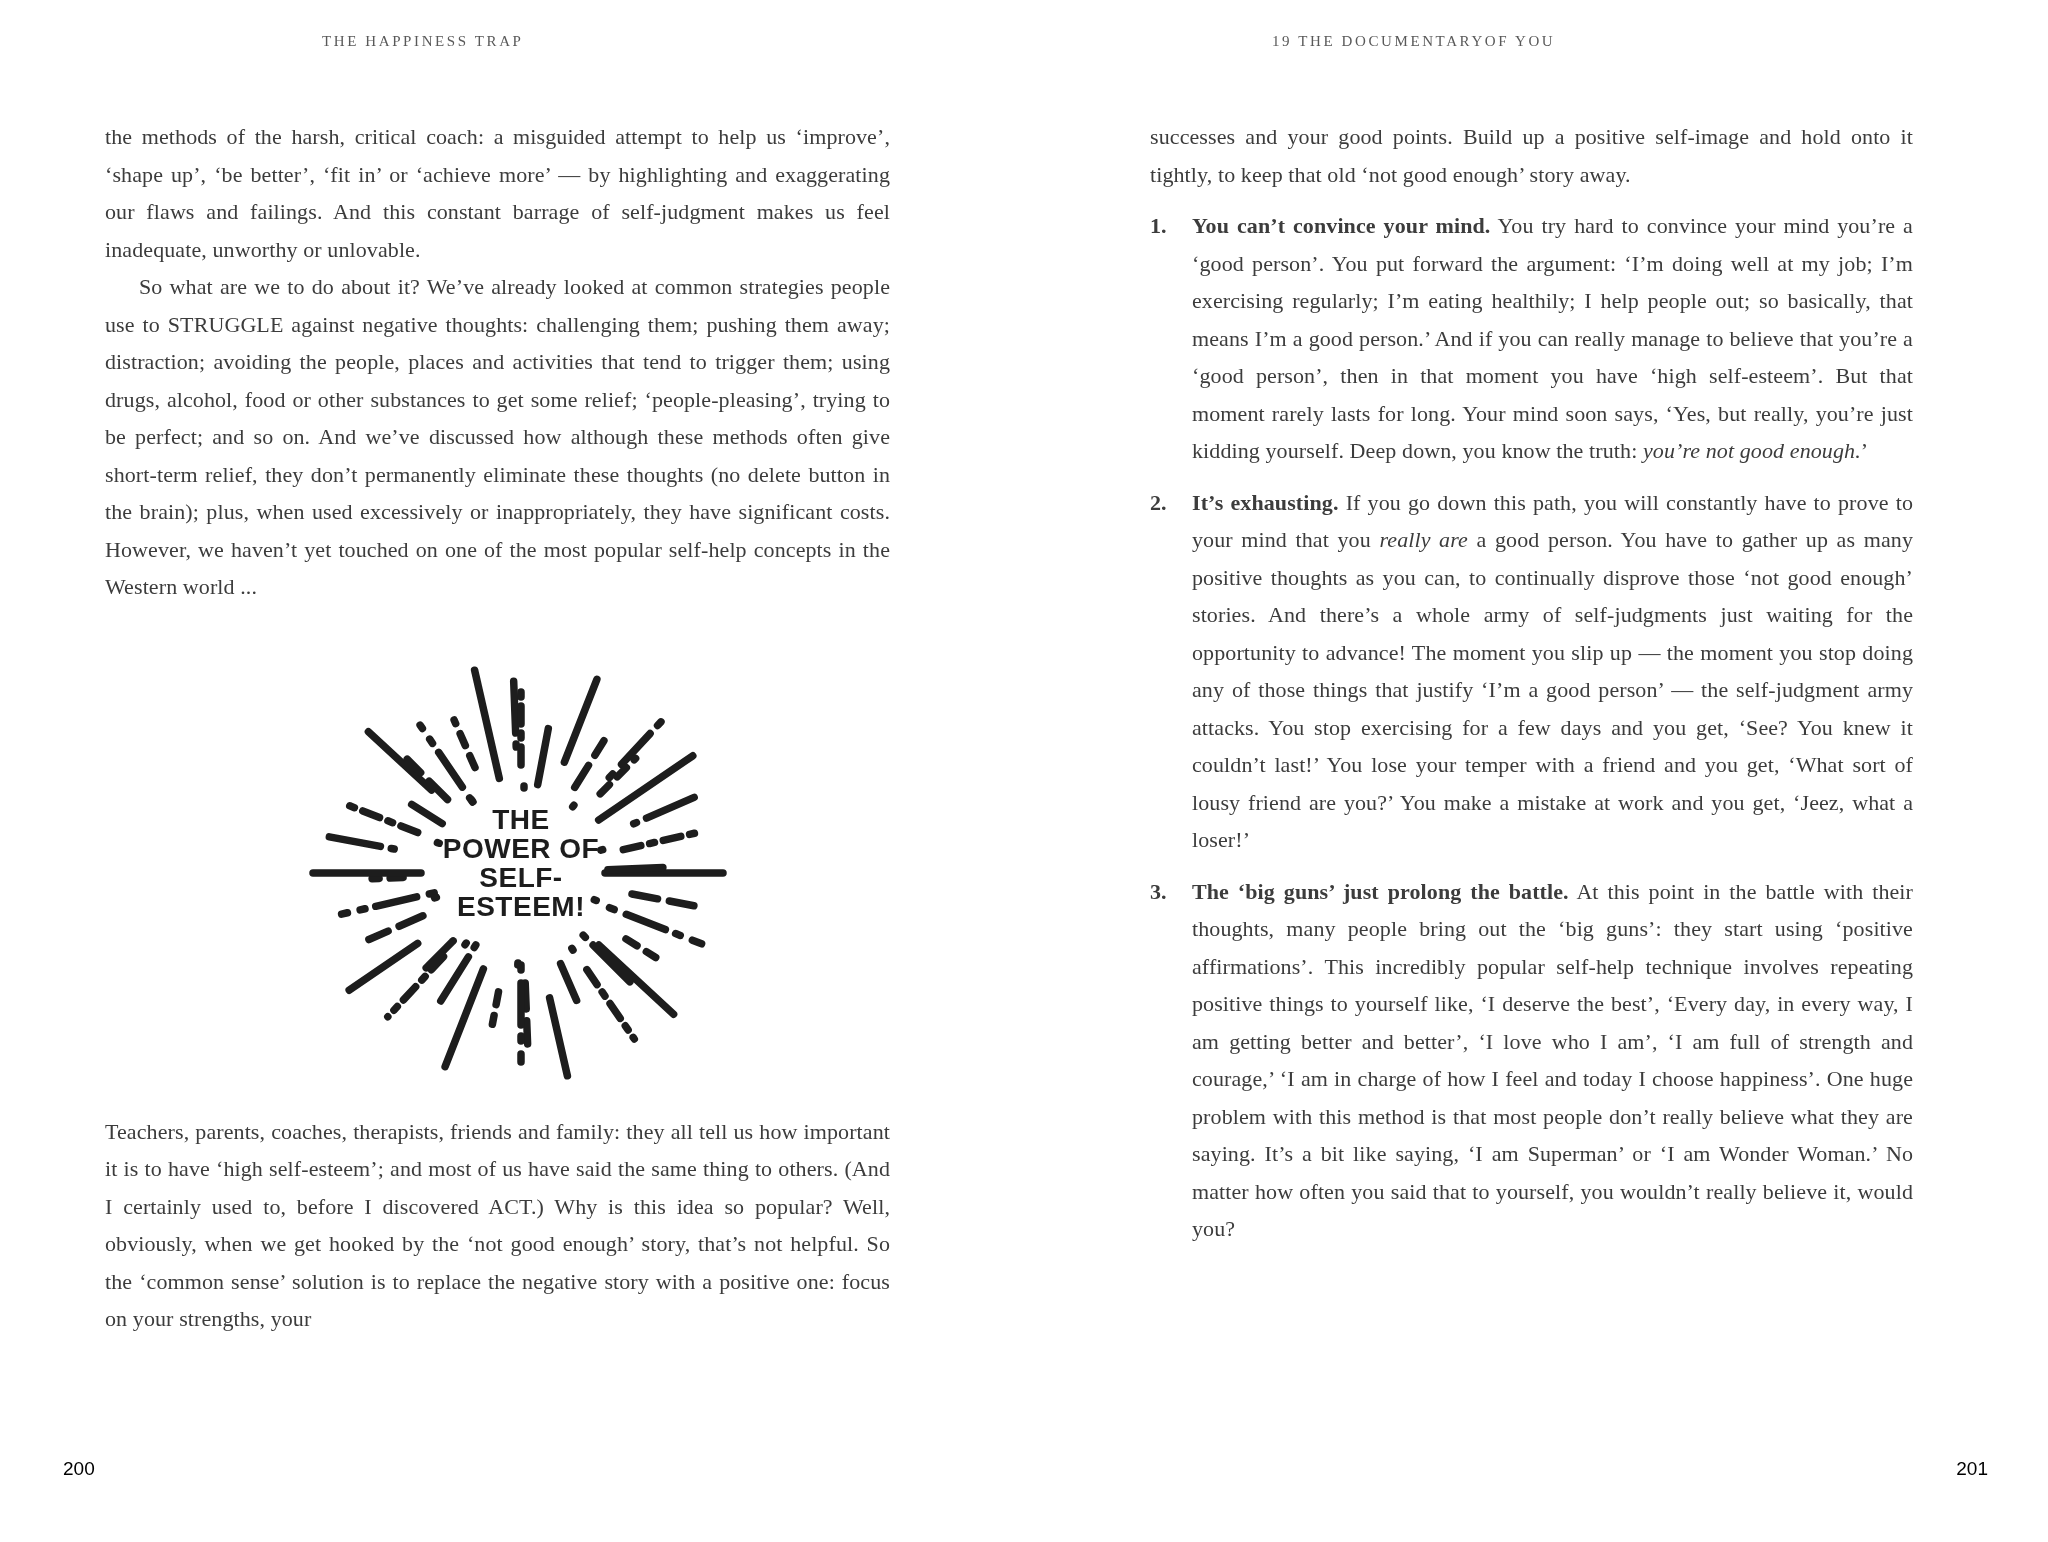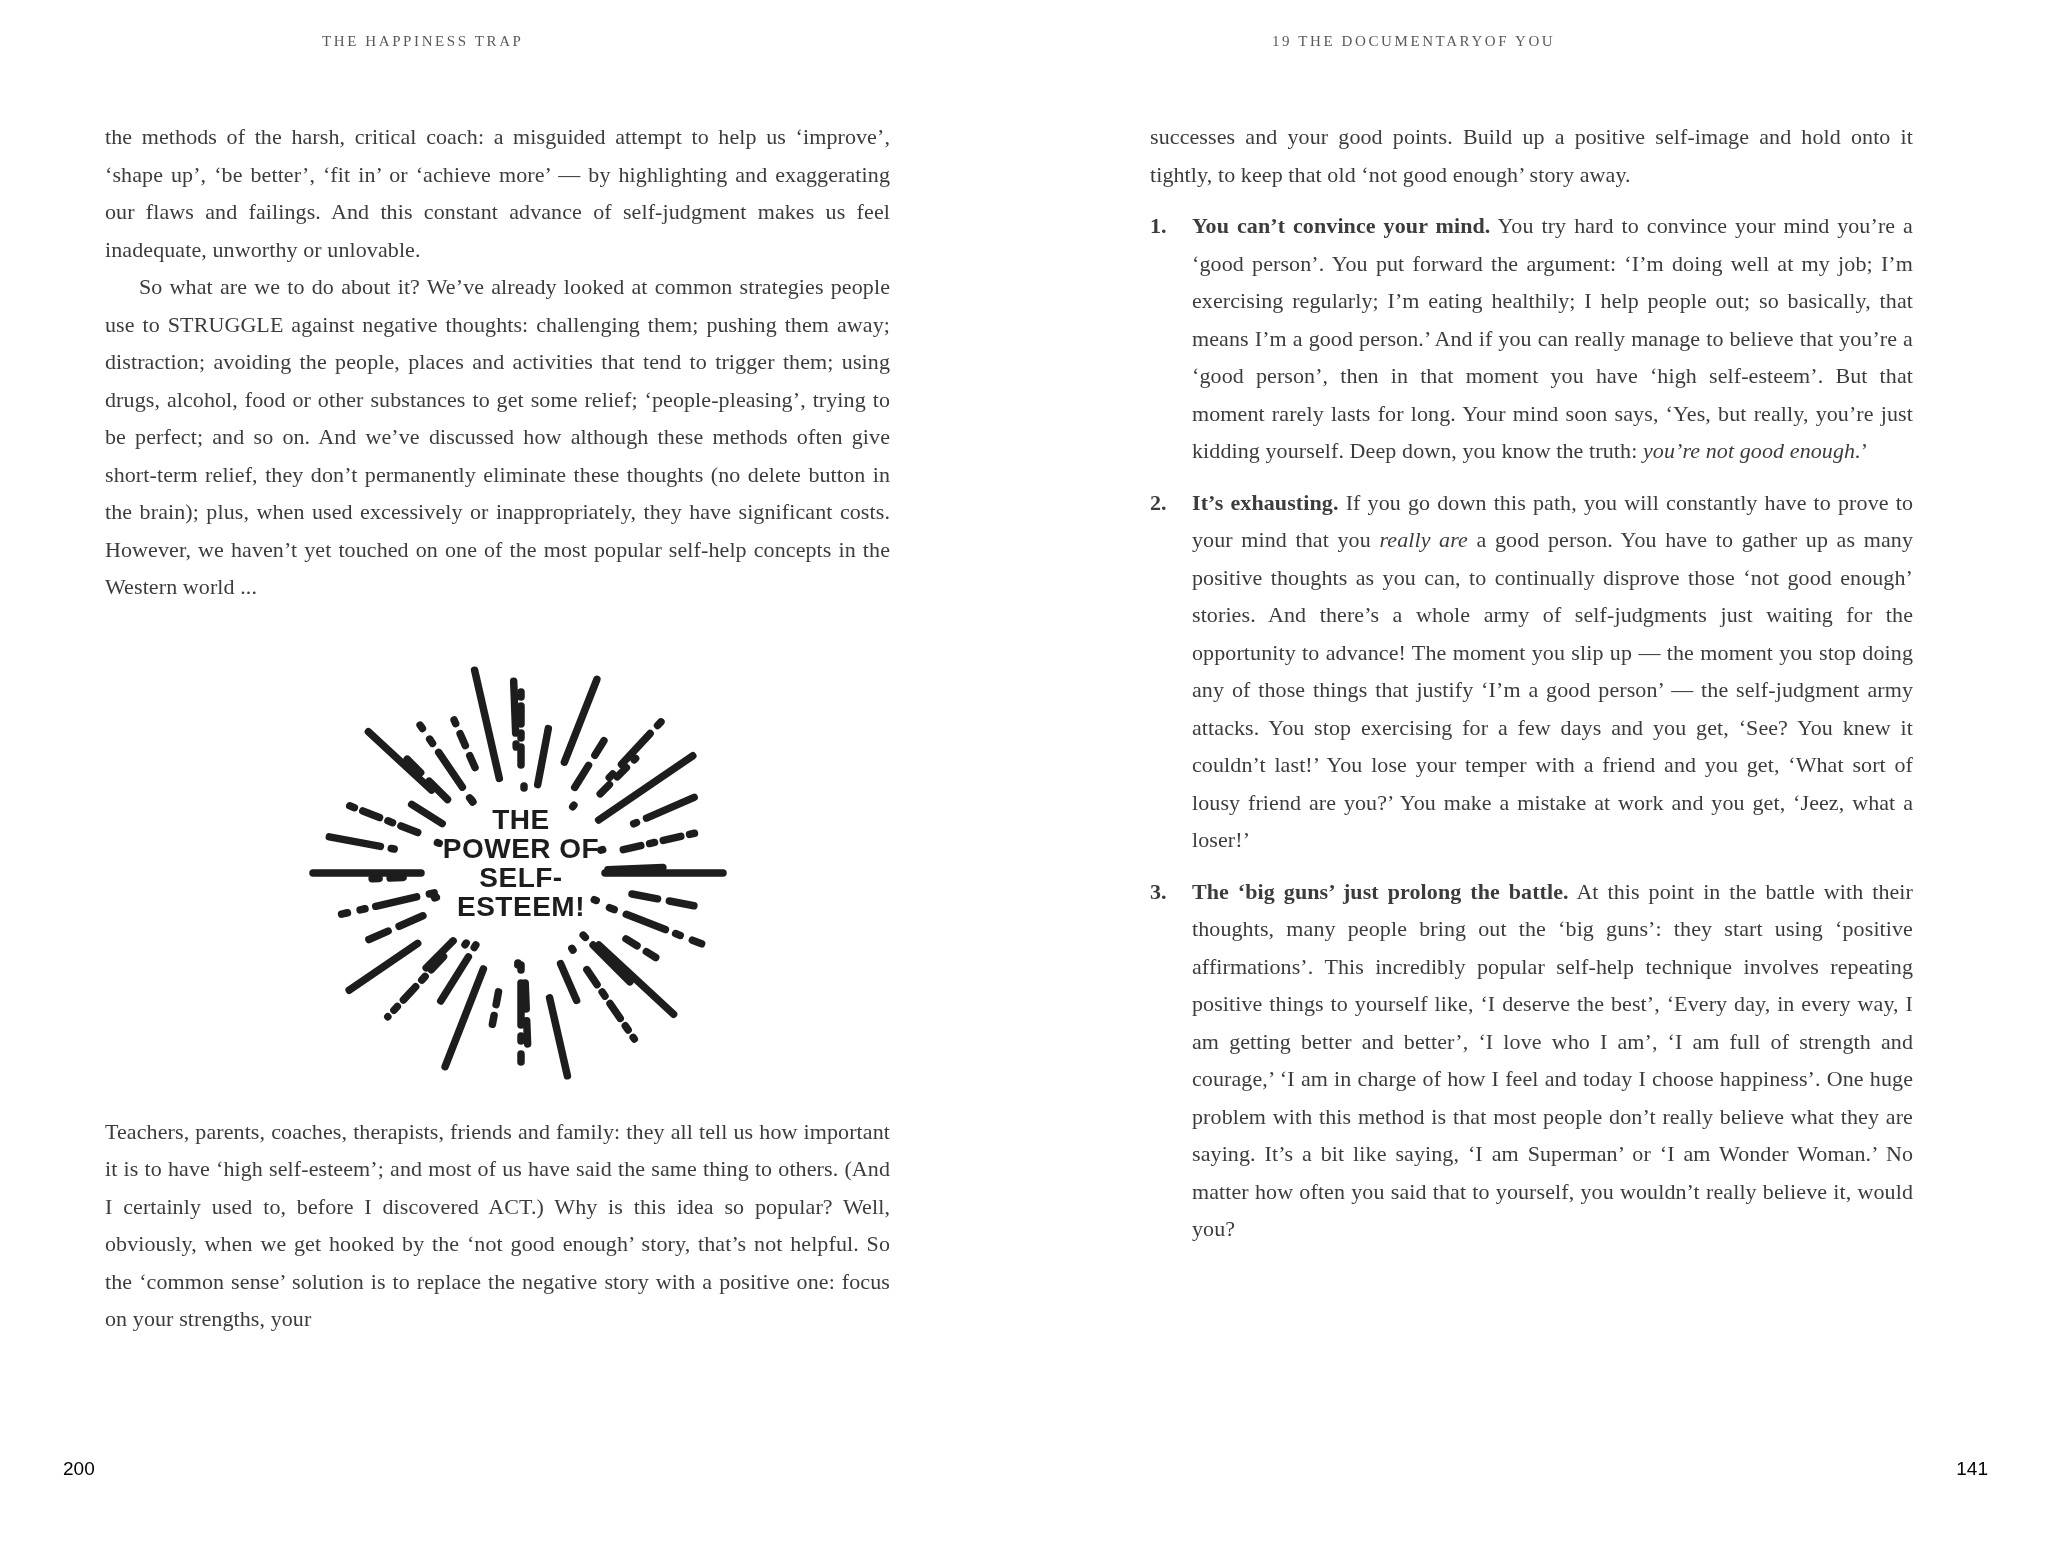--- a/index.html
+++ b/index.html
@@ -47,21 +47,21 @@
 </style>
 </head>
 <body>
 
 <div>
 
   <div class="running-head rh-left">THE HAPPINESS TRAP</div>
   <div class="running-head rh-right">19 THE DOCUMENTARYOF YOU</div>
 
   <div class="col left-col">
-    <p class="para">the methods of the harsh, critical coach: a misguided attempt to help us ‘improve’, ‘shape up’, ‘be better’, ‘fit in’ or ‘achieve more’ — by highlighting and exaggerating our flaws and failings. And this constant advance of self-judgment makes us feel inadequate, unworthy or unlovable.</p>
+    <p class="para">the methods of the harsh, critical coach: a misguided attempt to help us ‘improve’, ‘shape up’, ‘be better’, ‘fit in’ or ‘achieve more’ — by highlighting and exaggerating our flaws and failings. And this constant barrage of self-judgment makes us feel inadequate, unworthy or unlovable.</p>
     <p class="para indent">So what are we to do about it? We’ve already looked at common strategies people use to STRUGGLE against negative thoughts: challenging them; pushing them away; distraction; avoiding the people, places and activities that tend to trigger them; using drugs, alcohol, food or other substances to get some relief; ‘people-pleasing’, trying to be perfect; and so on. And we’ve discussed how although these methods often give short-term relief, they don’t permanently eliminate these thoughts (no delete button in the brain); plus, when used excessively or inappropriately, they have significant costs. However, we haven’t yet touched on one of the most popular self-help concepts in the Western world ...</p>
 
     <div class="illus">
       <svg id="sunburst" width="430" height="430" viewBox="-215 -215 430 430">
         <g id="rays" fill="none">
             <line x1="84.0" y1="0.0" x2="202.0" y2="0.0"></line>
             <line x1="111.0" y1="21.0" x2="172.9" y2="32.7" stroke-dasharray="26 12"></line>
             <line x1="88.5" y1="34.7" x2="180.6" y2="70.8" stroke-dasharray="5 13 42 11"></line>
             <line x1="105.0" y1="65.9" x2="134.7" y2="84.5" stroke-dasharray="13 11"></line>
             <line x1="77.8" y1="72.0" x2="152.6" y2="141.3"></line>
@@ -127,15 +127,15 @@
     <p class="para">successes and your good points. Build up a positive self-image and hold onto it tightly, to keep that old ‘not good enough’ story away.</p>
 
     <div class="problems">
       <div class="li"><span class="num">1.</span><span class="lead">You can’t convince your mind.</span><span> You try hard to convince your mind you’re a ‘good person’. You put forward the argument: ‘I’m doing well at my job; I’m exercising regularly; I’m eating healthily; I help people out; so basically, that means I’m a good person.’ And if you can really manage to believe that you’re a ‘good person’, then in that moment you have ‘high self-esteem’. But that moment rarely lasts for long. Your mind soon says, ‘Yes, but really, you’re just kidding yourself. Deep down, you know the truth: </span><span class="em">you’re not good enough.</span><span>’</span></div>
       <div class="li"><span class="num">2.</span><span class="lead">It’s exhausting.</span><span> If you go down this path, you will constantly have to prove to your mind that you </span><span class="em">really are</span><span> a good person. You have to gather up as many positive thoughts as you can, to continually disprove those ‘not good enough’ stories. And there’s a whole army of self-judgments just waiting for the opportunity to advance! The moment you slip up — the moment you stop doing any of those things that justify ‘I’m a good person’ — the self-judgment army attacks. You stop exercising for a few days and you get, ‘See? You knew it couldn’t last!’ You lose your temper with a friend and you get, ‘What sort of lousy friend are you?’ You make a mistake at work and you get, ‘Jeez, what a loser!’</span></div>
       <div class="li"><span class="num">3.</span><span class="lead">The ‘big guns’ just prolong the battle.</span><span> At this point in the battle with their thoughts, many people bring out the ‘big guns’: they start using ‘positive affirmations’. This incredibly popular self-help technique involves repeating positive things to yourself like, ‘I deserve the best’, ‘Every day, in every way, I am getting better and better’, ‘I love who I am’, ‘I am full of strength and courage,’ ‘I am in charge of how I feel and today I choose happiness’. One huge problem with this method is that most people don’t really believe what they are saying. It’s a bit like saying, ‘I am Superman’ or ‘I am Wonder Woman.’ No matter how often you said that to yourself, you wouldn’t really believe it, would you?</span><span class="em"></span><span></span></div>
     </div>
   </div>
 
   <div class="folio folio-left">200</div>
-  <div class="folio folio-right">141</div>
+  <div class="folio folio-right">201</div>
 
 </div>
 
 </body></html>

